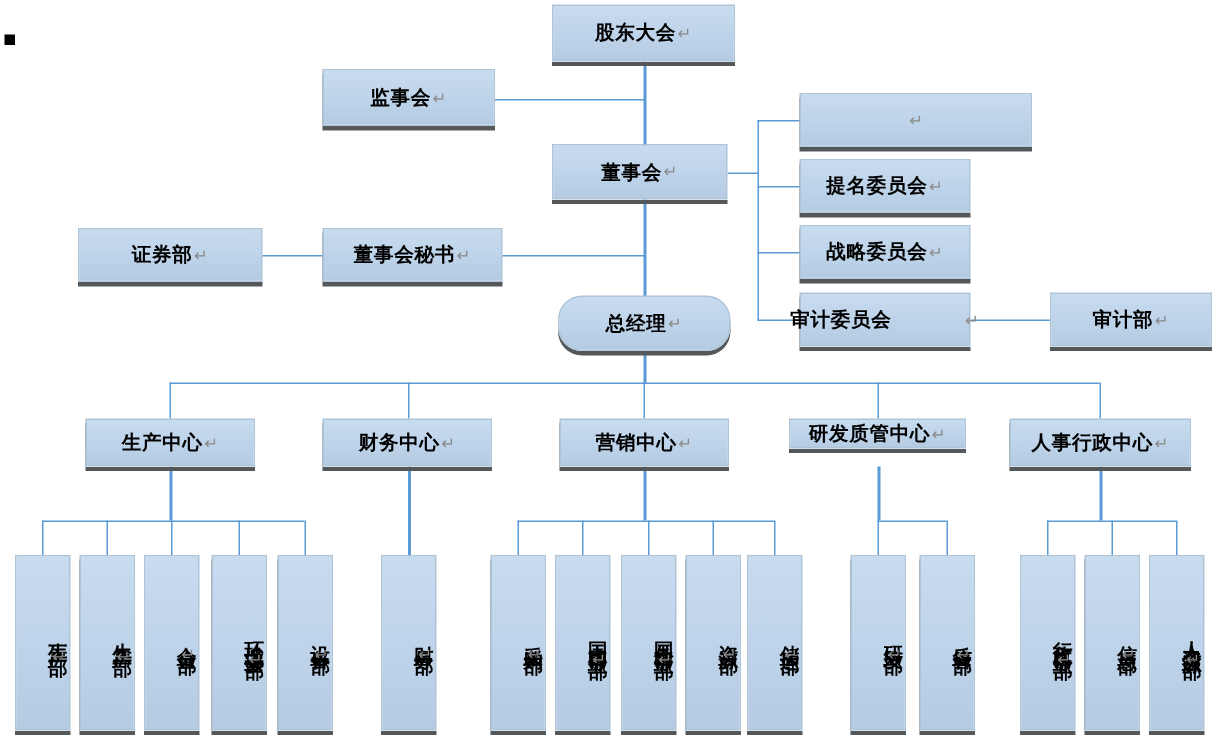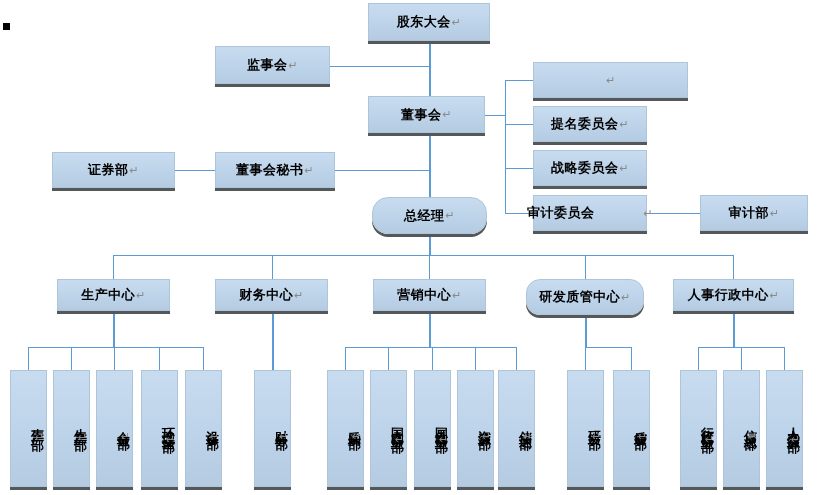--- a/index.html
+++ b/index.html
@@ -169,21 +169,21 @@
       <span class="pilcrow">↵</span>
   </div>
   <div class="box h" style="left:215px;top:279px;width:113px;height:32px;">
     <span class="lbl">财务中心</span>
       <span class="pilcrow">↵</span>
   </div>
   <div class="box h" style="left:373px;top:279px;width:113px;height:32px;">
     <span class="lbl">营销中心</span>
       <span class="pilcrow">↵</span>
   </div>
-  <div class="box h" style="left:526px;top:279px;width:118px;height:36px;border-radius:14px;">
+  <div class="box h" style="left:526px;top:279px;width:118px;height:20px;">
     <span class="lbl">研发质管中心</span>
       <span class="pilcrow">↵</span>
   </div>
   <div class="box h" style="left:673px;top:279px;width:121px;height:32px;">
     <span class="lbl">人事行政中心</span>
       <span class="pilcrow">↵</span>
   </div>
 
   <div class="box v" style="left:10px;top:370px;width:37px;height:117px;">
     <span class="lbl">生产一部</span>

